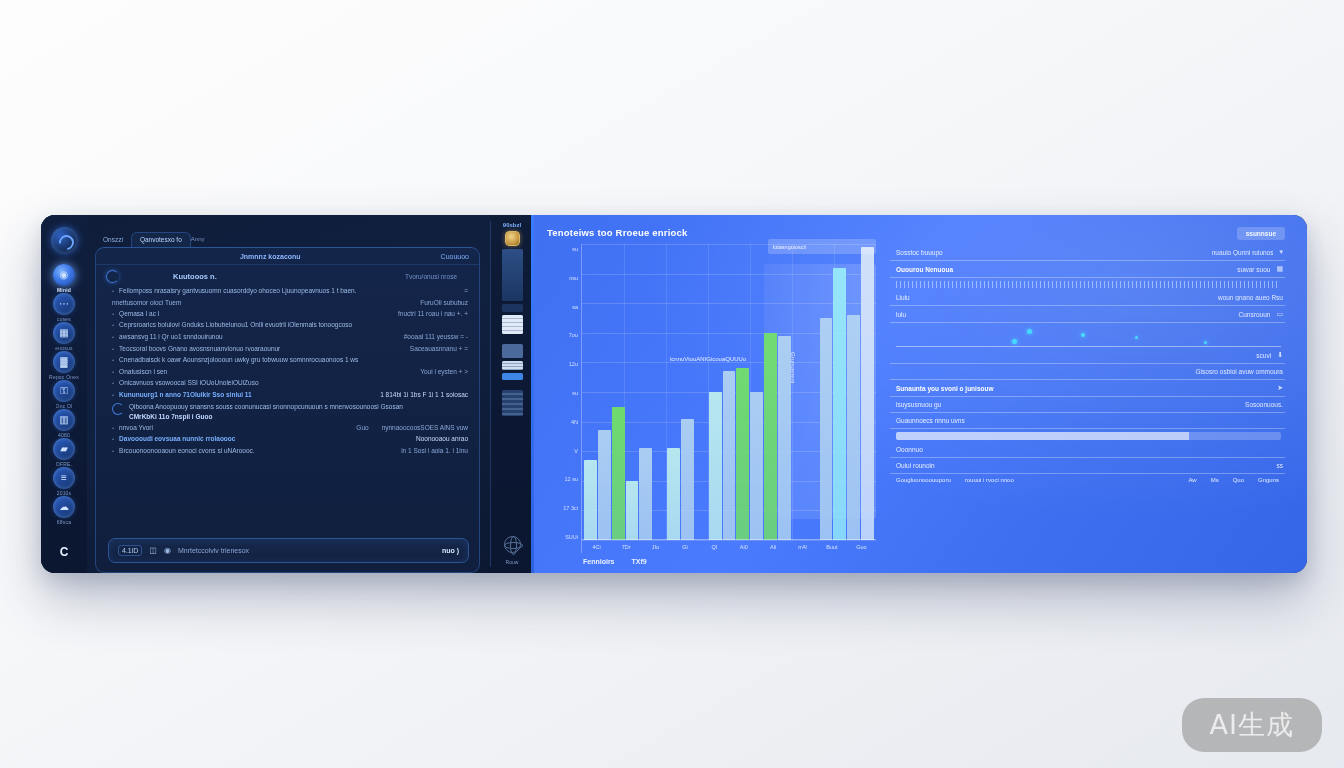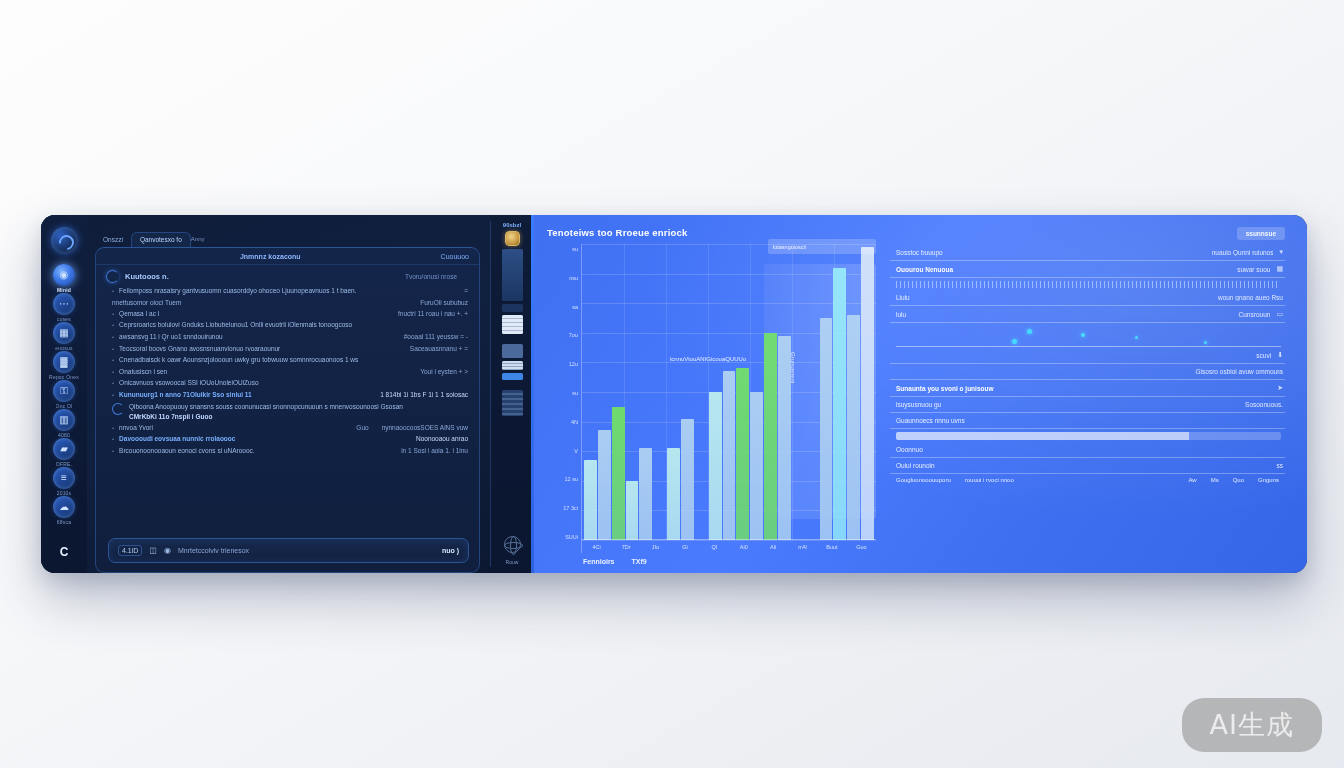--- a/index.html
+++ b/index.html
@@ -101,21 +101,21 @@
   }
   .ph-title{ flex:1;text-align:center;font-size:7px;font-weight:bold;color:#8cb8ff;filter:blur(.3px); }
   .ph-action{ font-size:7px;color:#7fb0ff;filter:blur(.3px); }
 
   #msg-head{ display:flex;align-items:center;gap:6px;padding:5px 10px 2px; }
   .msg-avatar{
     width:13px;height:13px;flex:none;border-radius:50%;
     border:1.5px solid #3f7ad8; border-right-color:transparent;
     box-shadow:0 0 5px rgba(60,120,220,.6);
   }
-  .msg-name{ font-size:7.5px;font-weight:bold;color:#a8cbff;filter:blur(.3px); }
+  .msg-name{ font-size:7.5px;font-weight:bold;color:#a8cbff;filter:blur(.3px);margin-left:48px; }
   .msg-meta{ margin-left:auto;font-size:6.5px;color:#7392c8;filter:blur(.35px);padding-right:12px; }
 
   #list{ flex:1;padding:1px 11px 2px 16px;overflow:hidden; }
   .row{
     display:flex;align-items:flex-start;gap:5px;
     font-size:6.5px;line-height:1.55;color:#9fbce6;filter:blur(.35px);
     padding:.4px 0;
   }
   .row .bullet{ color:#5d7dad;flex:none;font-size:6px;line-height:1.8; }
   .row .txt{ flex:1;white-space:nowrap;overflow:hidden; }

